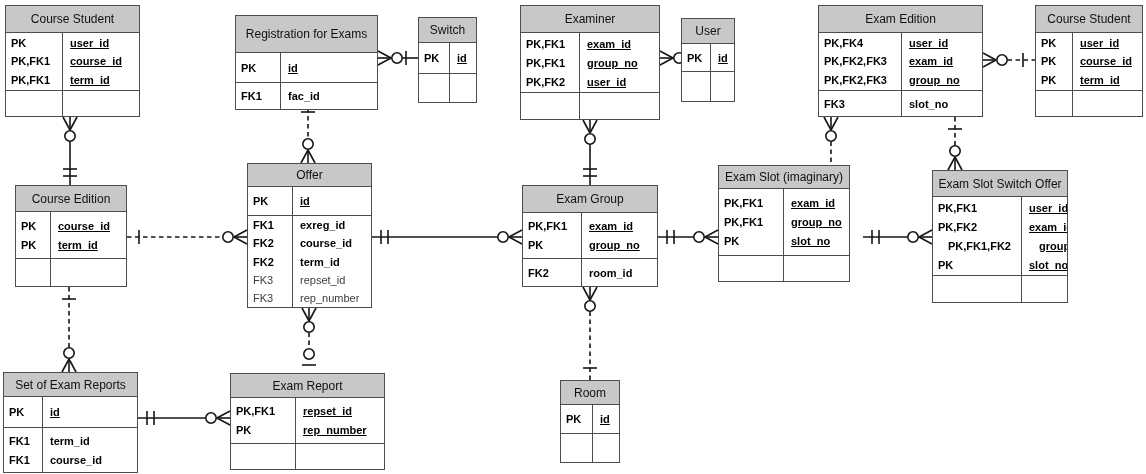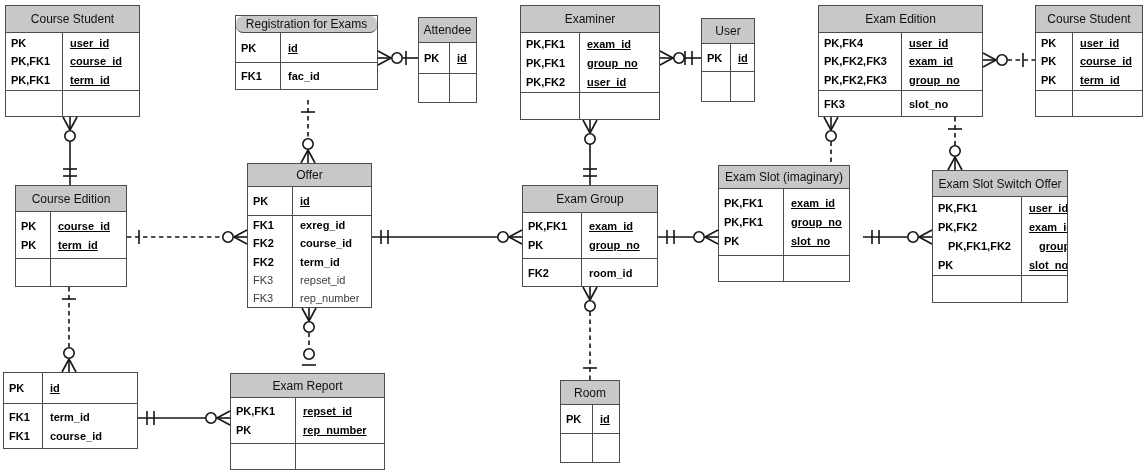--- a/index.html
+++ b/index.html
@@ -217,42 +217,42 @@
               <span class="cell-name u">term_id</span>
             </div>
           </div>
         </div>
         <div class="tbl-section" style="height: 26px;">
           <div class="col-divider" style="left: 56px;"></div>
           <div class="rows"></div>
         </div>
       </div>
       <div class="tbl" style="left: 235px; top: 15px; width: 143px;">
-        <div class="tbl-header" style="height: 17px; border-radius: 7px;">Registration for Exams</div>
+        <div class="tbl-header" style="height: 37px;">Registration for Exams</div>
         <div class="tbl-section" style="height: 29px;">
           <div class="col-divider" style="left: 44px;"></div>
           <div class="rows">
             <div class="tbl-row" style="height: 19px;">
               <span class="cell-key" style="width: 44px;">PK</span>
               <span class="cell-name u">id</span>
             </div>
           </div>
         </div>
         <div class="tbl-section" style="height: 27px;">
           <div class="col-divider" style="left: 44px;"></div>
           <div class="rows">
             <div class="tbl-row" style="height: 19px;">
               <span class="cell-key" style="width: 44px;">FK1</span>
               <span class="cell-name">fac_id</span>
             </div>
           </div>
         </div>
       </div>
       <div class="tbl" style="left: 418px; top: 17px; width: 59px;">
-        <div class="tbl-header" style="height: 25px;">Attendee</div>
+        <div class="tbl-header" style="height: 25px;">Switch</div>
         <div class="tbl-section" style="height: 30px;">
           <div class="col-divider" style="left: 30px;"></div>
           <div class="rows">
             <div class="tbl-row" style="height: 19px;">
               <span class="cell-key" style="width: 30px;">PK</span>
               <span class="cell-name u">id</span>
             </div>
           </div>
         </div>
         <div class="tbl-section" style="height: 29px;">
@@ -277,21 +277,21 @@
               <span class="cell-key" style="width: 58px;">PK,FK2</span>
               <span class="cell-name u">user_id</span>
             </div>
           </div>
         </div>
         <div class="tbl-section" style="height: 27px;">
           <div class="col-divider" style="left: 58px;"></div>
           <div class="rows"></div>
         </div>
       </div>
-      <div class="tbl" style="left: 701px; top: 18px; width: 54px;">
+      <div class="tbl" style="left: 681px; top: 18px; width: 54px;">
         <div class="tbl-header" style="height: 25px;">User</div>
         <div class="tbl-section" style="height: 27px;">
           <div class="col-divider" style="left: 28px;"></div>
           <div class="rows">
             <div class="tbl-row" style="height: 19px;">
               <span class="cell-key" style="width: 28px;">PK</span>
               <span class="cell-name u">id</span>
             </div>
           </div>
         </div>
@@ -481,20 +481,21 @@
               <span class="cell-name u">slot_no</span>
             </div>
           </div>
         </div>
         <div class="tbl-section" style="height: 27px;">
           <div class="col-divider" style="left: 88px;"></div>
           <div class="rows"></div>
         </div>
       </div>
       <div class="tbl" style="left: 3px; top: 372px; width: 135px;">
+        <div class="tbl-header" style="height: 24px;">Set of Exam Reports</div>
         <div class="tbl-section" style="height: 30px;">
           <div class="col-divider" style="left: 38px;"></div>
           <div class="rows">
             <div class="tbl-row" style="height: 19px;">
               <span class="cell-key" style="width: 38px;">PK</span>
               <span class="cell-name u">id</span>
             </div>
           </div>
         </div>
         <div class="tbl-section" style="height: 45px;">

